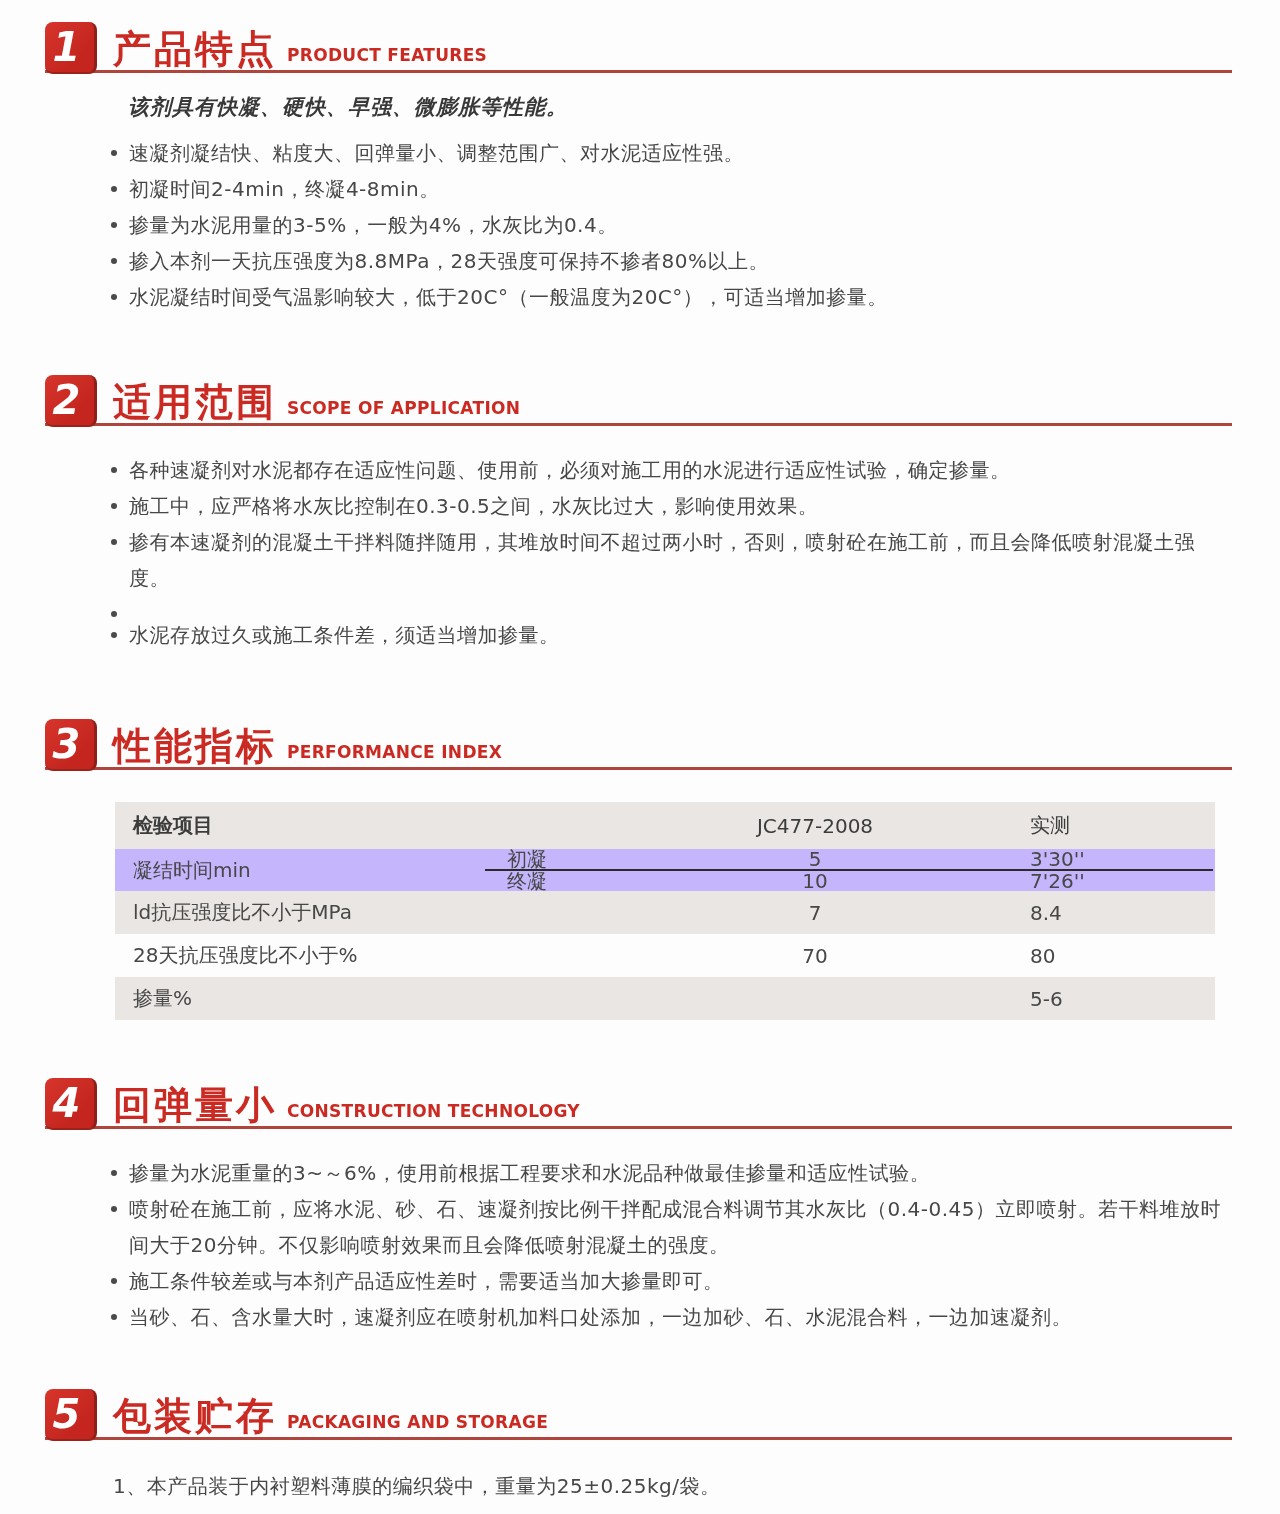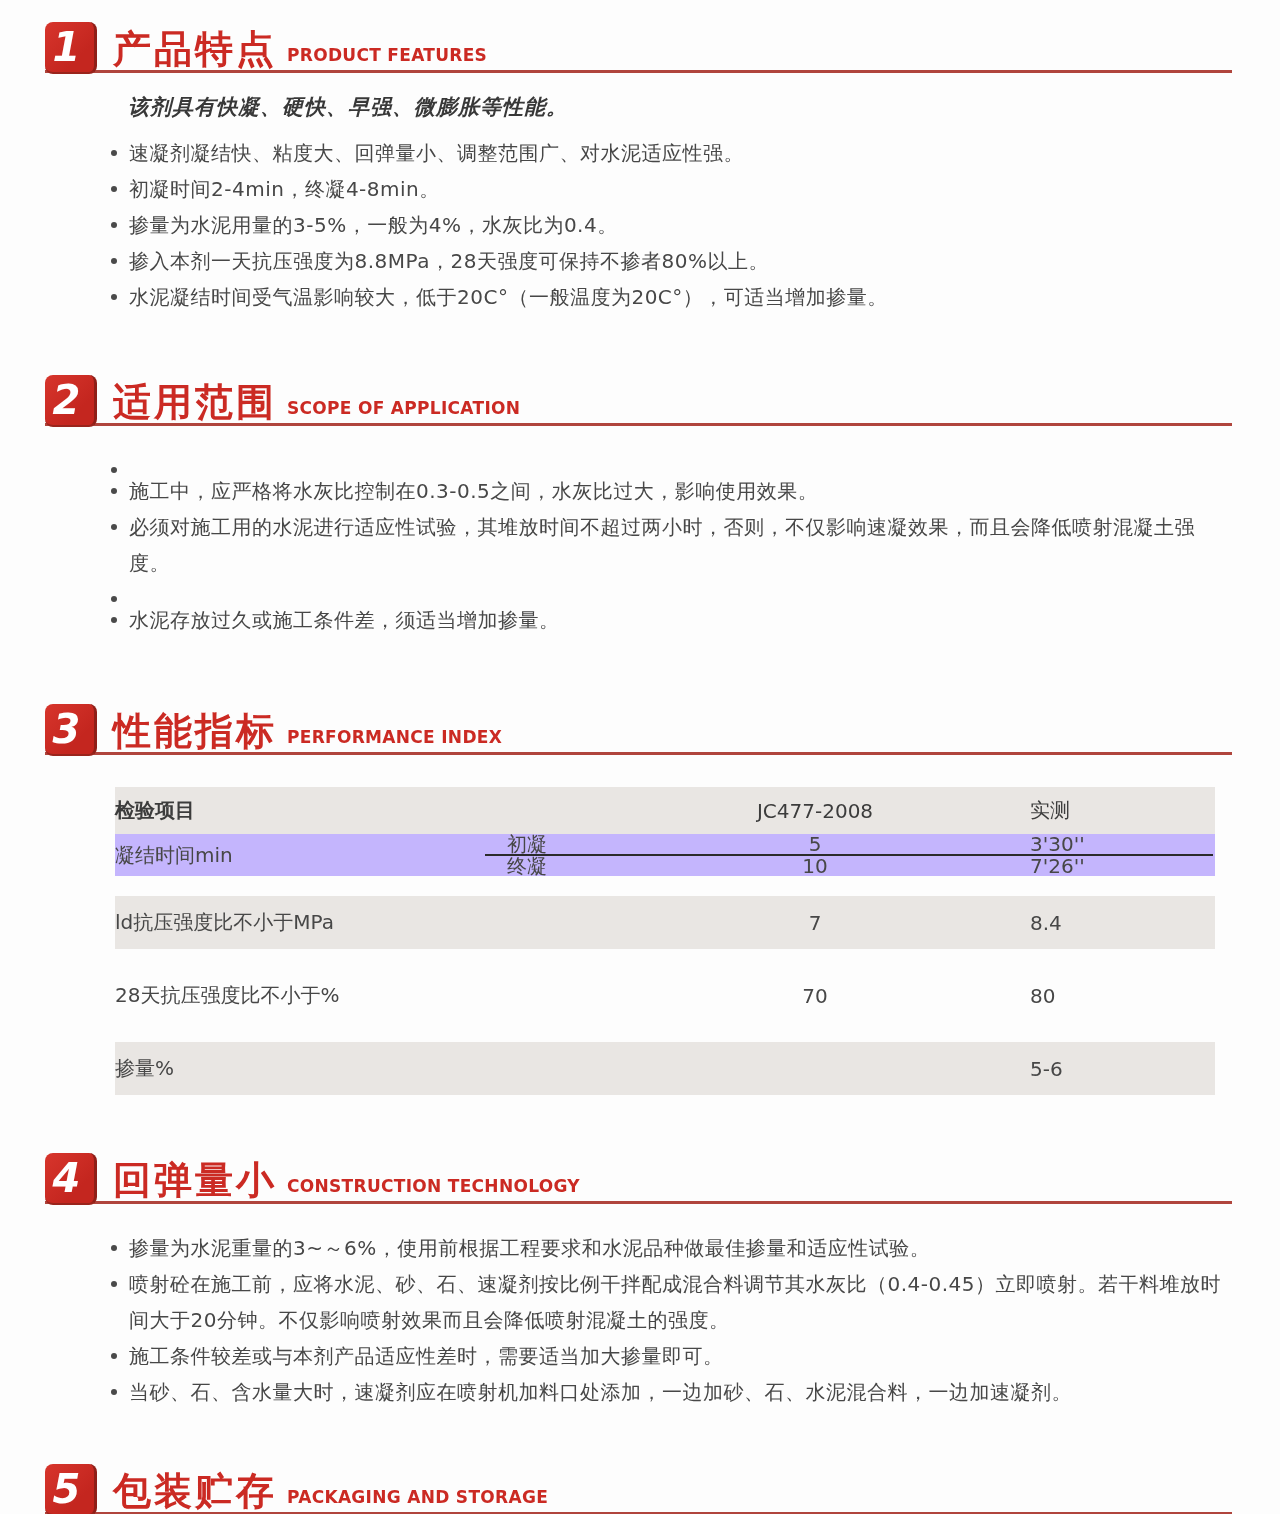--- a/index.html
+++ b/index.html
@@ -84,27 +84,27 @@
   }
 
   
   .ptable{
     margin:32px 0 0 70px;
     width:1100px;
     font-size:20px;
   }
   .t-row{display:flex;align-items:stretch;}
   .t-grey{background:var(--grey);}
-  .c1{flex:0 0 370px;display:flex;align-items:center;}
+  .c1{flex:0 0 370px;display:flex;align-items:center;padding-left:18px;}
   .c2{flex:0 0 165px;display:flex;align-items:center;padding-left:22px;}
   .c3{flex:0 0 330px;display:flex;align-items:center;justify-content:center;}
   .c4{flex:1 1 auto;display:flex;align-items:center;padding-left:50px;}
   .t-head{height:47px;background:var(--grey);color:#3c3c3c;}
   .t-head .c1{font-weight:600;}
-  .t-plain{height:53px;margin-top:20px;}
+  .t-plain{height:43px;}
   .t-setting{background:#c4b5fd;}
   .sub-wrap{flex:1 1 auto;display:flex;flex-direction:column;}
   .sub-row{display:flex;height:20px;}
   .sub-row .c2{flex:0 0 165px;}
   .sub-row .c3{flex:0 0 330px;}
   .sub-row .c4{flex:1 1 auto;}
   .sub-divider{
     height:2px;background:#2b2b2b;
     margin-right:2px;
   }
@@ -145,28 +145,29 @@
 
 <section class="section sec-2">
   <header class="sec-head">
     <div class="badge">2</div>
     <h2 class="zh">适用范围</h2>
     <span class="en">SCOPE OF APPLICATION</span>
   </header>
   <div class="bullets" style="margin-top:26px;">
     <div class="bullet">
         <span class="dot"></span>
+        <p class="bt">各种速凝剂对水泥都存在适应性问题、使用前，必须对施工用的水泥进行适应性试验，确定掺量。</p>
       </div>
     <div class="bullet">
         <span class="dot"></span>
         <p class="bt">施工中，应严格将水灰比控制在0.3-0.5之间，水灰比过大，影响使用效果。</p>
       </div>
     <div class="bullet">
         <span class="dot"></span>
-        <p class="bt">必须对施工用的水泥进行适应性试验，其堆放时间不超过两小时，否则，不仅影响速凝效果，而且会降低喷射混凝土强度。</p>
+        <p class="bt">掺有本速凝剂的混凝土干拌料随拌随用，其堆放时间不超过两小时，否则，喷射砼在施工前，而且会降低喷射混凝土强度。</p>
       </div>
     <div class="bullet">
         <span class="dot"></span>
       </div>
     <div class="bullet">
         <span class="dot"></span>
         <p class="bt">水泥存放过久或施工条件差，须适当增加掺量。</p>
       </div>
   </div>
 </section>

